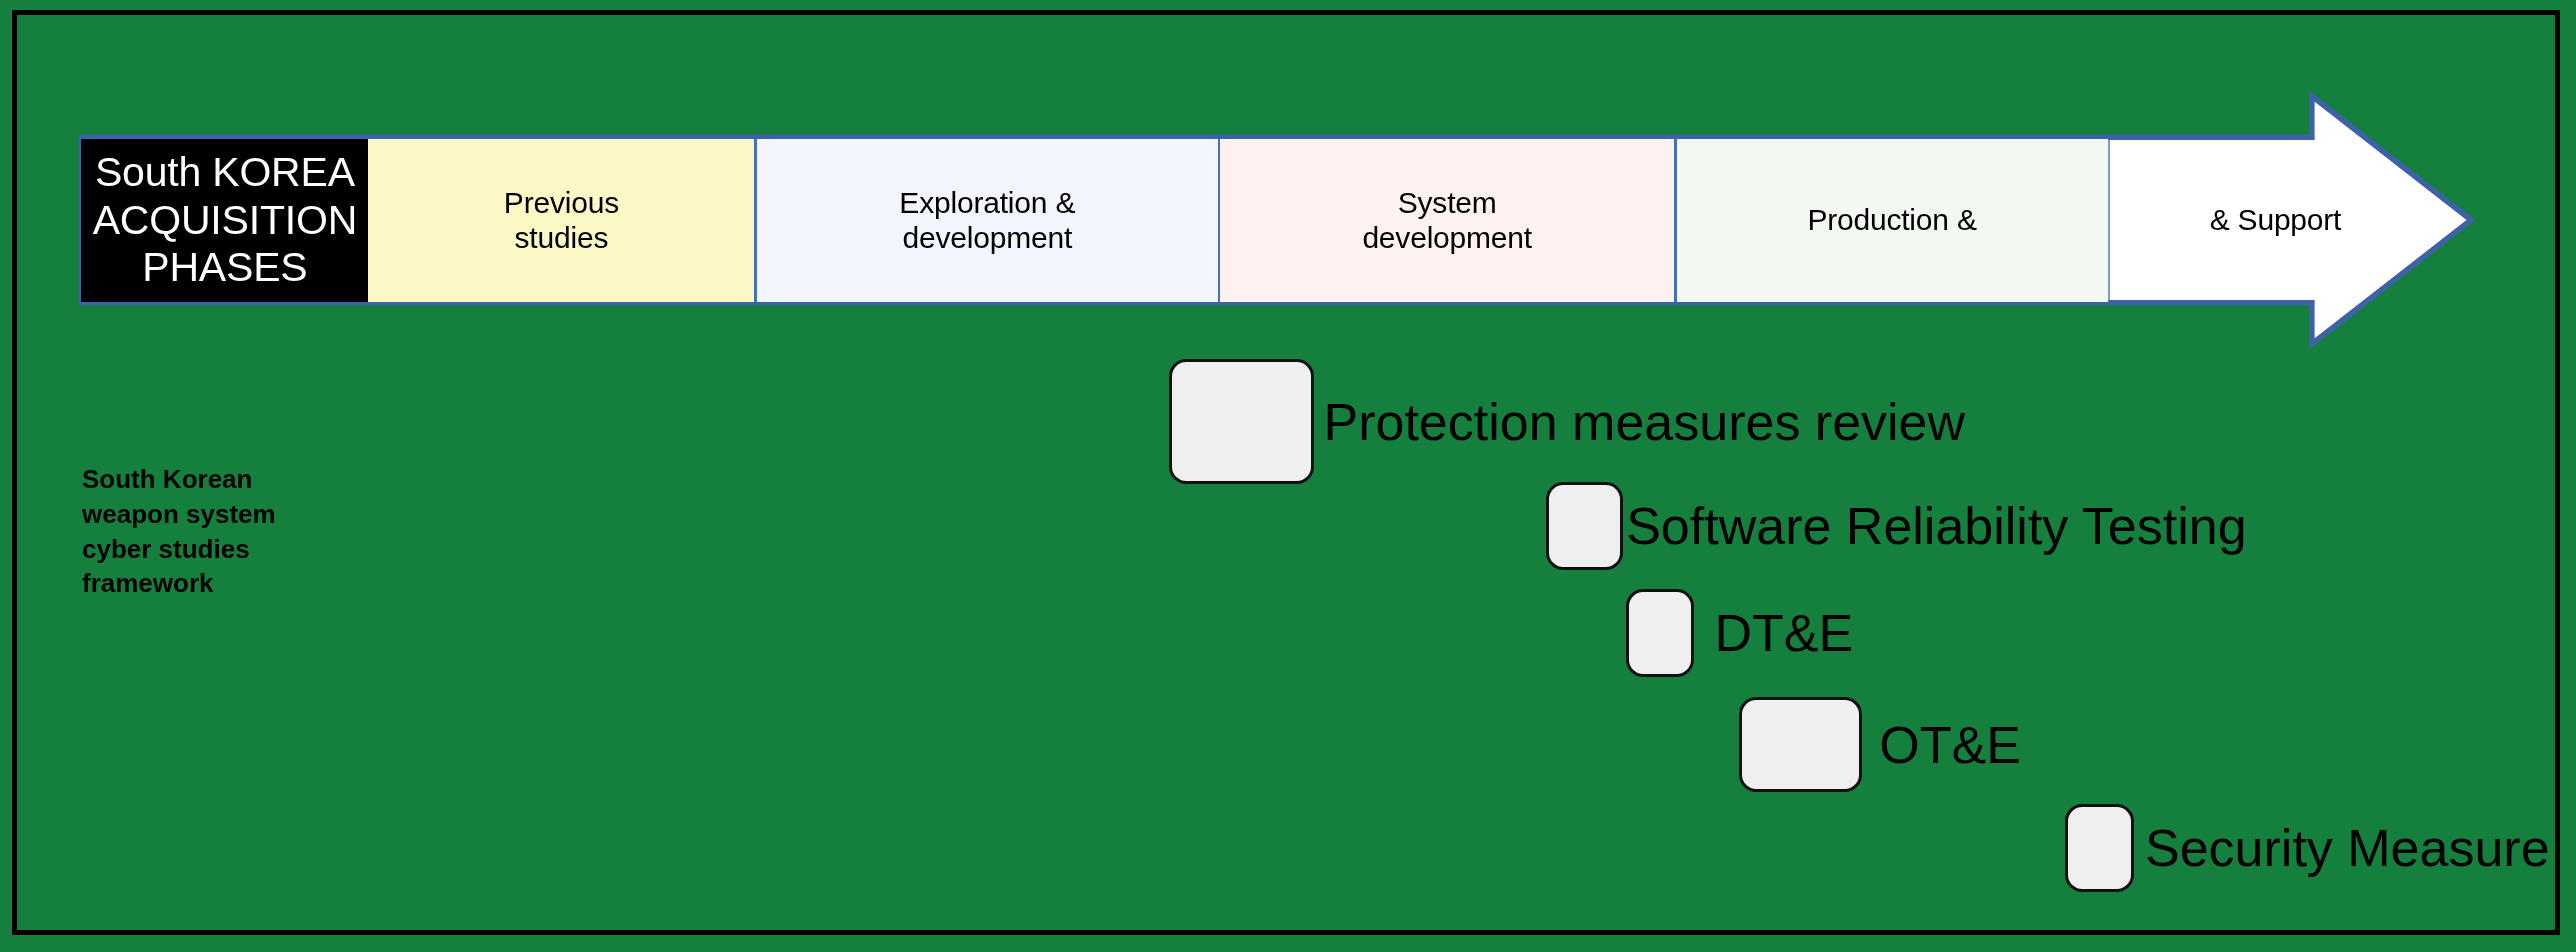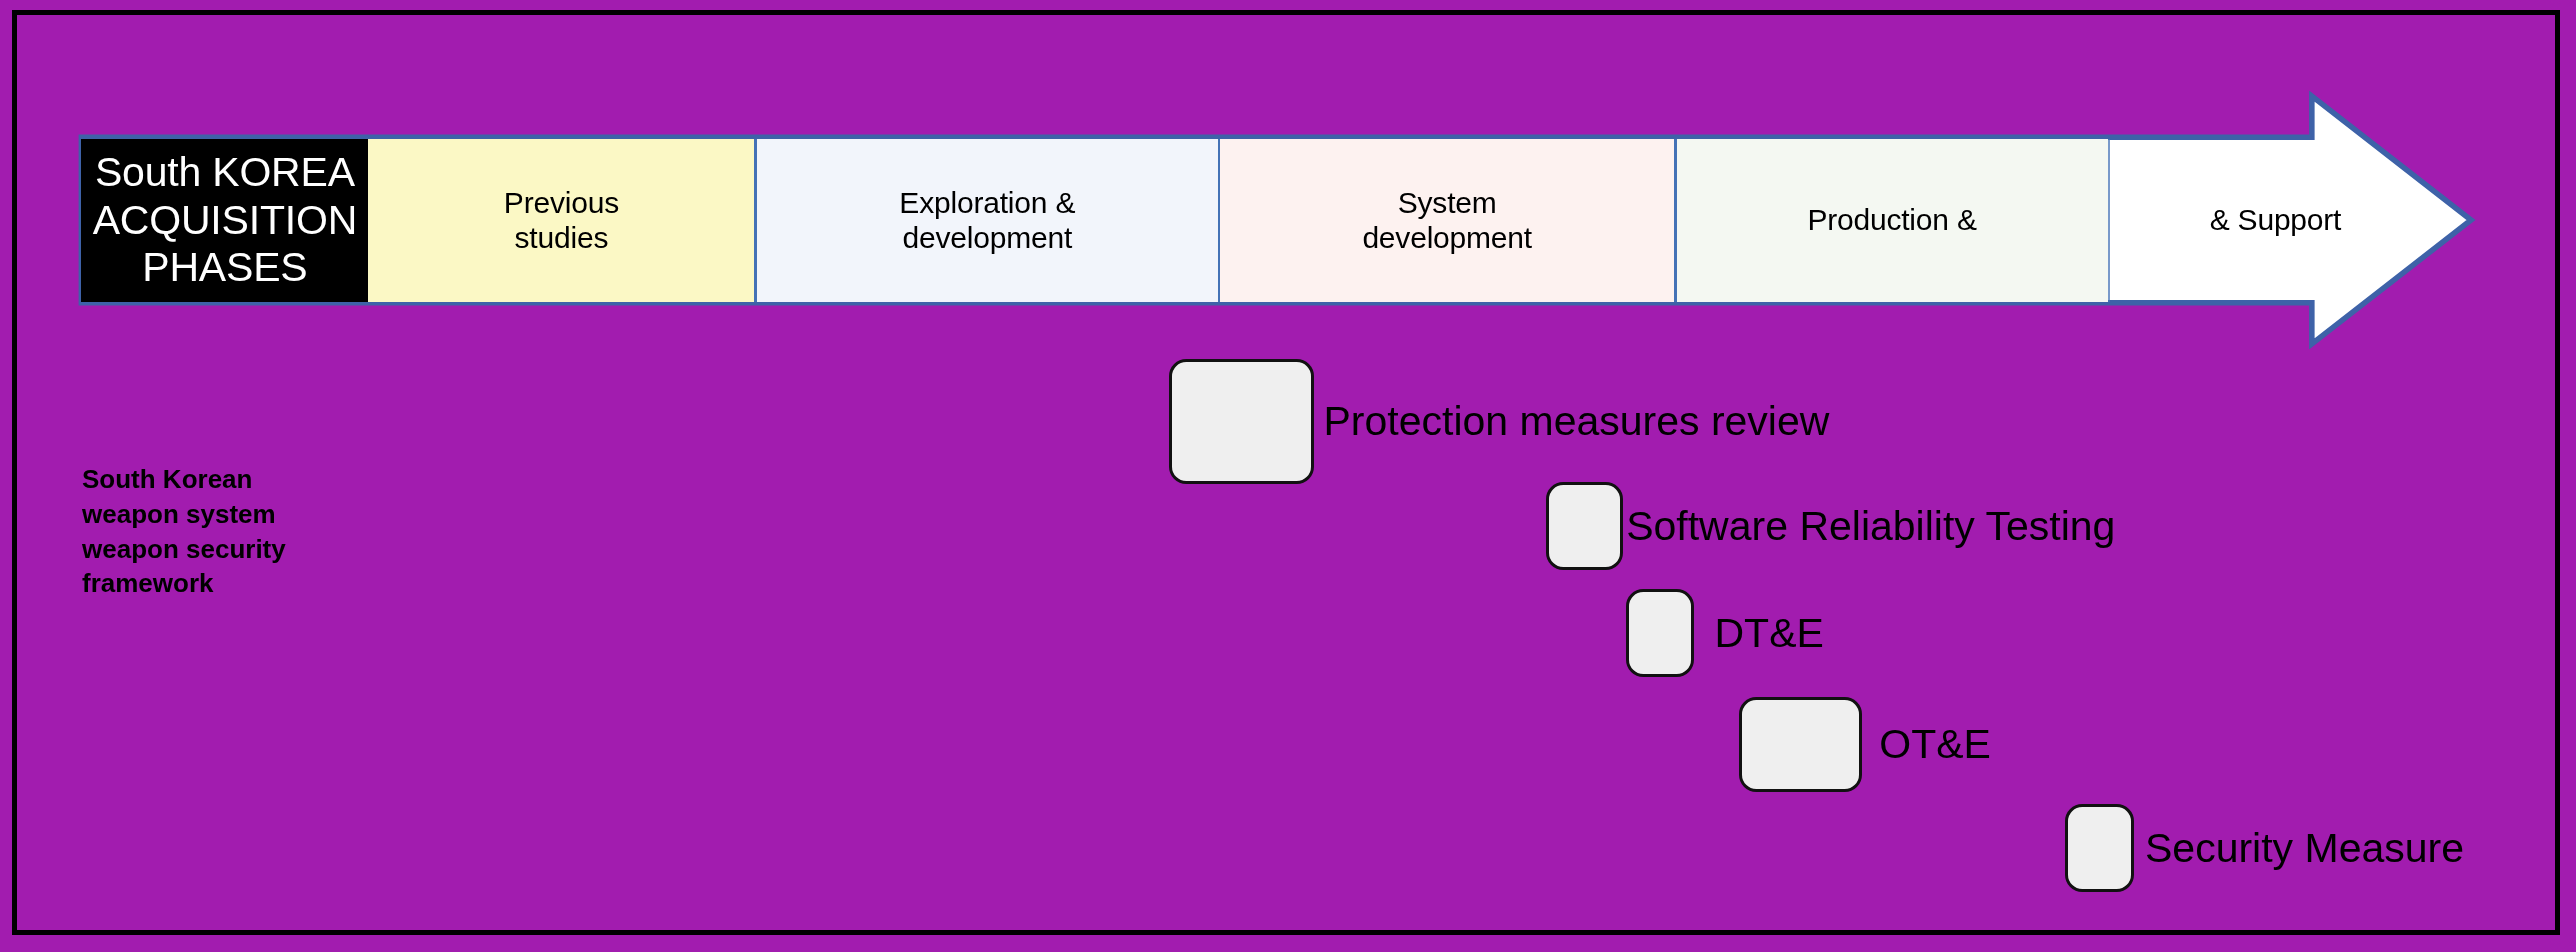--- a/index.html
+++ b/index.html
@@ -7,21 +7,21 @@
     padding: 0;
     background: #ffffff;
   }
   body {
     font-family: "Liberation Sans", sans-serif;
   }
   #figure {
     position: relative;
     width: 2576px;
     height: 953px;
-    background: #a21caf;
+    background: #15803d;
     overflow: hidden;
   }
   
   #outer-frame {
     position: absolute;
     left: 11.8px;
     top: 9.5px;
     width: 2548px;
     height: 925px;
     border: 5.5px solid #000000;
@@ -96,21 +96,21 @@
     align-items: center;
   }
   .activity-box {
     background: #EFEFEF;
     border: 3.9px solid #111111;
     border-radius: 17.3px;
     box-sizing: border-box;
     flex: none;
   }
   .activity-label {
-    font-size: 41px;
+    font-size: 52px;
     color: #000000;
     white-space: nowrap;
     margin-left: 9.5px;
     line-height: 1;
   }
 </style>
 </head>
 <body>
 
 <div id="figure">
@@ -170,21 +170,21 @@
           <div>&amp; Support</div>
         </div>
       </div>
 
     </div>
   </div>
 
   <div id="framework-label">
     <div>South Korean</div>
     <div>weapon system</div>
-    <div>weapon security</div>
+    <div>cyber studies</div>
     <div>framework</div>
   </div>
 
   <div class="activity-item" style="left:1169px; top:359px;">
     <div class="activity-box" style="width:145px;height:125px;"></div>
     <div class="activity-label">Protection measures review</div>
   </div>
 
   <div class="activity-item" style="left:1546px; top:482px;">
     <div class="activity-box" style="width:77px;height:88px;"></div>

